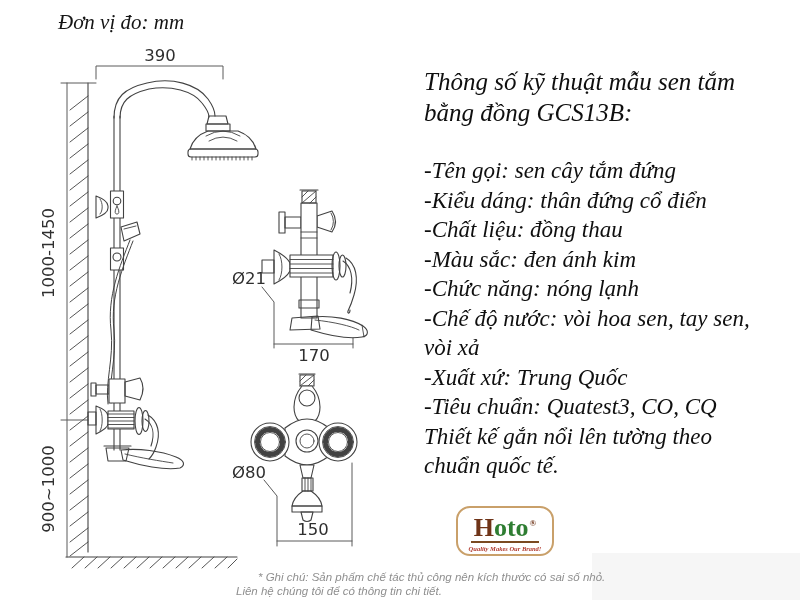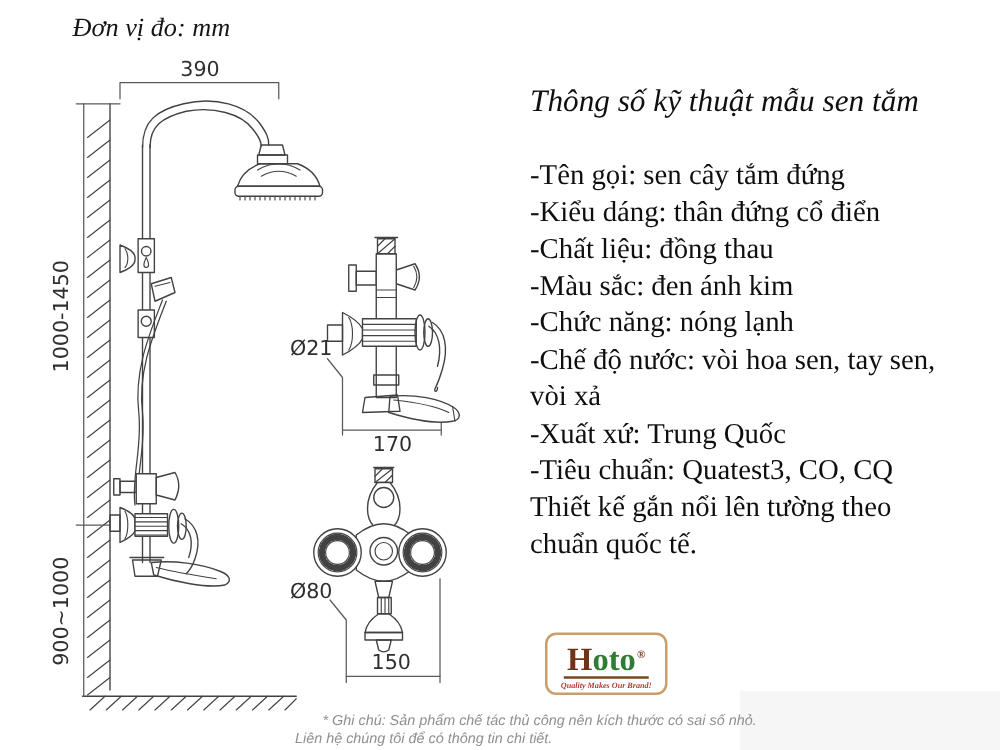--- a/index.html
+++ b/index.html
@@ -6,26 +6,26 @@
   body { width:800px; height:600px; background:#ffffff; font-family:"Liberation Serif","DejaVu Serif",serif; overflow:hidden; }
   .stage { position:relative; width:800px; height:600px; background:#fff;padding-left:44px; }
 
   .unit-label { position:absolute; left:58px; top:10px; font-style:italic; font-size:21px; color:#151515; }
 
   .drawing { position:absolute; left:0; top:0; }
 
   .specs { position:absolute; left:424px; top:66px; width:372px; color:#0f0f0f; }
   .specs-title { font-weight:normal; font-style:italic; font-size:25px; line-height:31px; white-space:nowrap; }
   .specs-list { margin-top:28px; }
-  .spec-line { font-size:23px; line-height:29.5px; white-space:nowrap; }
+  .spec-line { font-style:italic; font-size:23px; line-height:29.5px; white-space:nowrap; }
 
   .tint { position:absolute; left:592px; top:553px; width:208px; height:47px; background:#f6f6f6; }
 
-  .logo-box { position:absolute; left:436px; top:506px; width:98px; height:50px; border:2px solid #c9a06a;
-              border-radius:9px; background:#fff; box-sizing:border-box; display:flex; flex-direction:column;
+  .logo-box { position:absolute; left:456px; top:506px; width:98px; height:50px; border:2px solid #c9a06a;
+              border-radius:14px; background:#fff; box-sizing:border-box; display:flex; flex-direction:column;
               align-items:center; justify-content:center; }
   .logo-brand { font-weight:bold; font-size:26px; line-height:24px; }
   .logo-h { color:#6f3418; }
   .logo-oto { color:#2e7d32; }
   .logo-reg { font-size:9px; color:#6f3418; vertical-align:10px; margin-left:1px; }
   .logo-underline { width:68px; height:2px; background:#7a4a21; margin-top:1px; }
   .logo-tagline { font-style:italic; font-weight:bold; font-size:6.5px; color:#b03a2e; margin-top:2px; white-space:nowrap; }
 
   .footnote { position:absolute; left:236px; top:570px; font-family:"Liberation Sans","DejaVu Sans",sans-serif;
               font-style:italic; font-size:11.5px; line-height:14px; color:#8f8f8f; }
@@ -192,20 +192,21 @@
         <text x="314" y="361" text-anchor="middle">170</text>
         <text x="232" y="478">Ø80</text>
         <text x="313" y="535" text-anchor="middle">150</text>
       </g>
     </g>
   </svg>
 
   <div class="specs">
     <div class="specs-title">
       <div>Thông số kỹ thuật mẫu sen tắm</div>
+      <div>bằng đồng GCS13B:</div>
     </div>
     <div class="specs-list">
       <div class="spec-line">-Tên gọi: sen cây tắm đứng</div>
       <div class="spec-line">-Kiểu dáng: thân đứng cổ điển</div>
       <div class="spec-line">-Chất liệu: đồng thau</div>
       <div class="spec-line">-Màu sắc: đen ánh kim</div>
       <div class="spec-line">-Chức năng: nóng lạnh</div>
       <div class="spec-line">-Chế độ nước: vòi hoa sen, tay sen,</div>
       <div class="spec-line">vòi xả</div>
       <div class="spec-line">-Xuất xứ: Trung Quốc</div>

